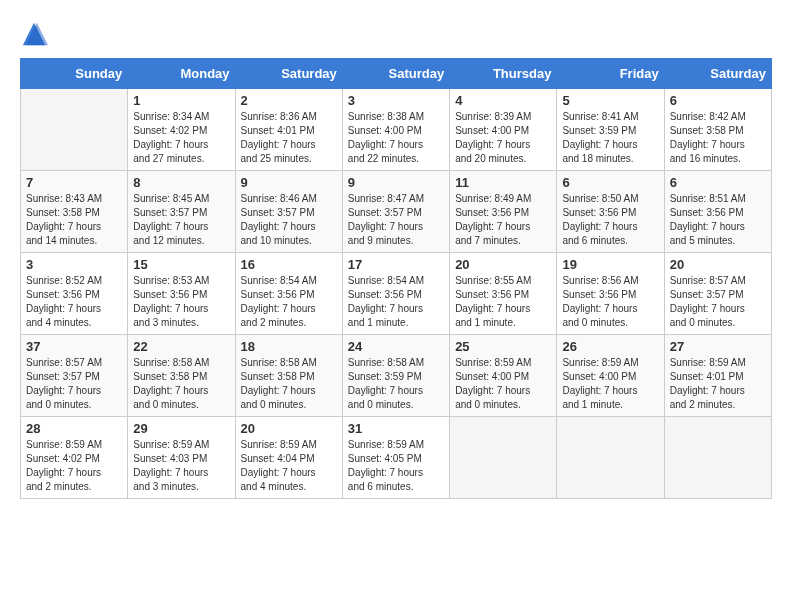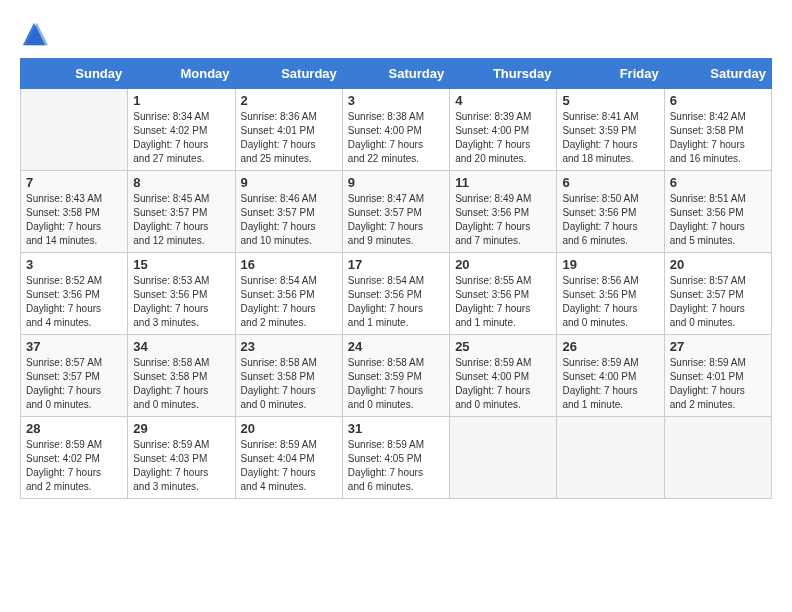--- a/index.html
+++ b/index.html
@@ -197,25 +197,25 @@
           <div class="day-num">20</div>
           <div class="day-info">Sunrise: 8:57 AM<br>Sunset: 3:57 PM<br>Daylight: 7 hours<br>and 0 minutes.</div>
         </td>
       </tr>
       <tr>
         <td>
           <div class="day-num">37</div>
           <div class="day-info">Sunrise: 8:57 AM<br>Sunset: 3:57 PM<br>Daylight: 7 hours<br>and 0 minutes.</div>
         </td>
         <td>
-          <div class="day-num">34</div>
+          <div class="day-num">22</div>
           <div class="day-info">Sunrise: 8:58 AM<br>Sunset: 3:58 PM<br>Daylight: 7 hours<br>and 0 minutes.</div>
         </td>
         <td>
-          <div class="day-num">23</div>
+          <div class="day-num">18</div>
           <div class="day-info">Sunrise: 8:58 AM<br>Sunset: 3:58 PM<br>Daylight: 7 hours<br>and 0 minutes.</div>
         </td>
         <td>
           <div class="day-num">24</div>
           <div class="day-info">Sunrise: 8:58 AM<br>Sunset: 3:59 PM<br>Daylight: 7 hours<br>and 0 minutes.</div>
         </td>
         <td>
           <div class="day-num">25</div>
           <div class="day-info">Sunrise: 8:59 AM<br>Sunset: 4:00 PM<br>Daylight: 7 hours<br>and 0 minutes.</div>
         </td>

